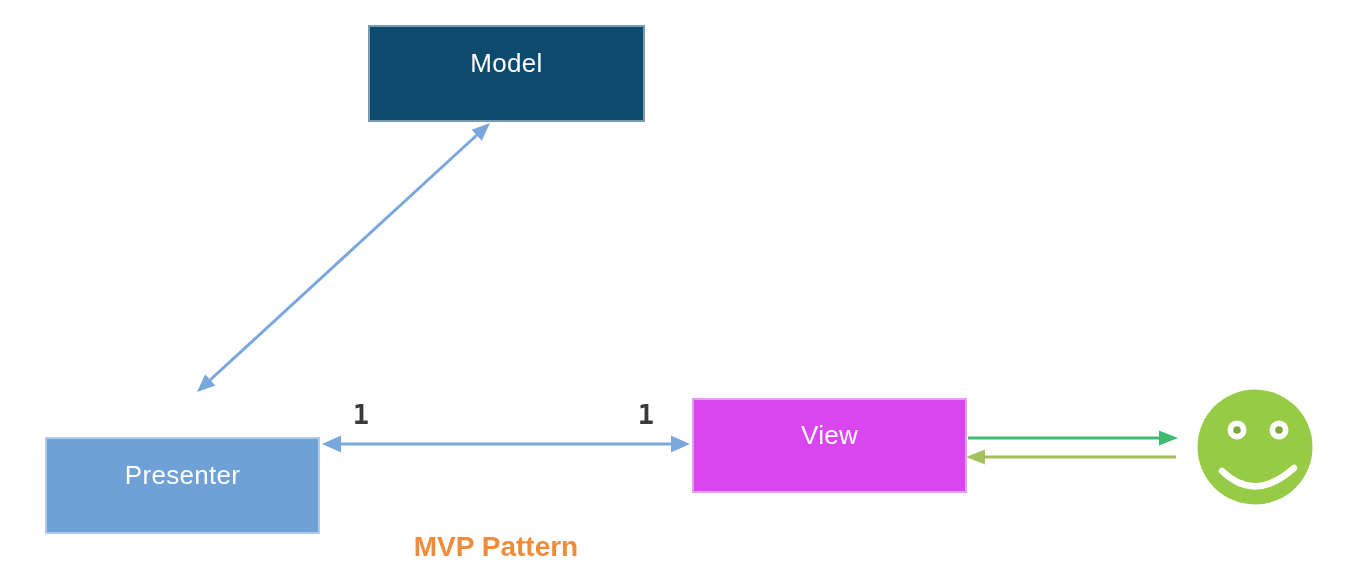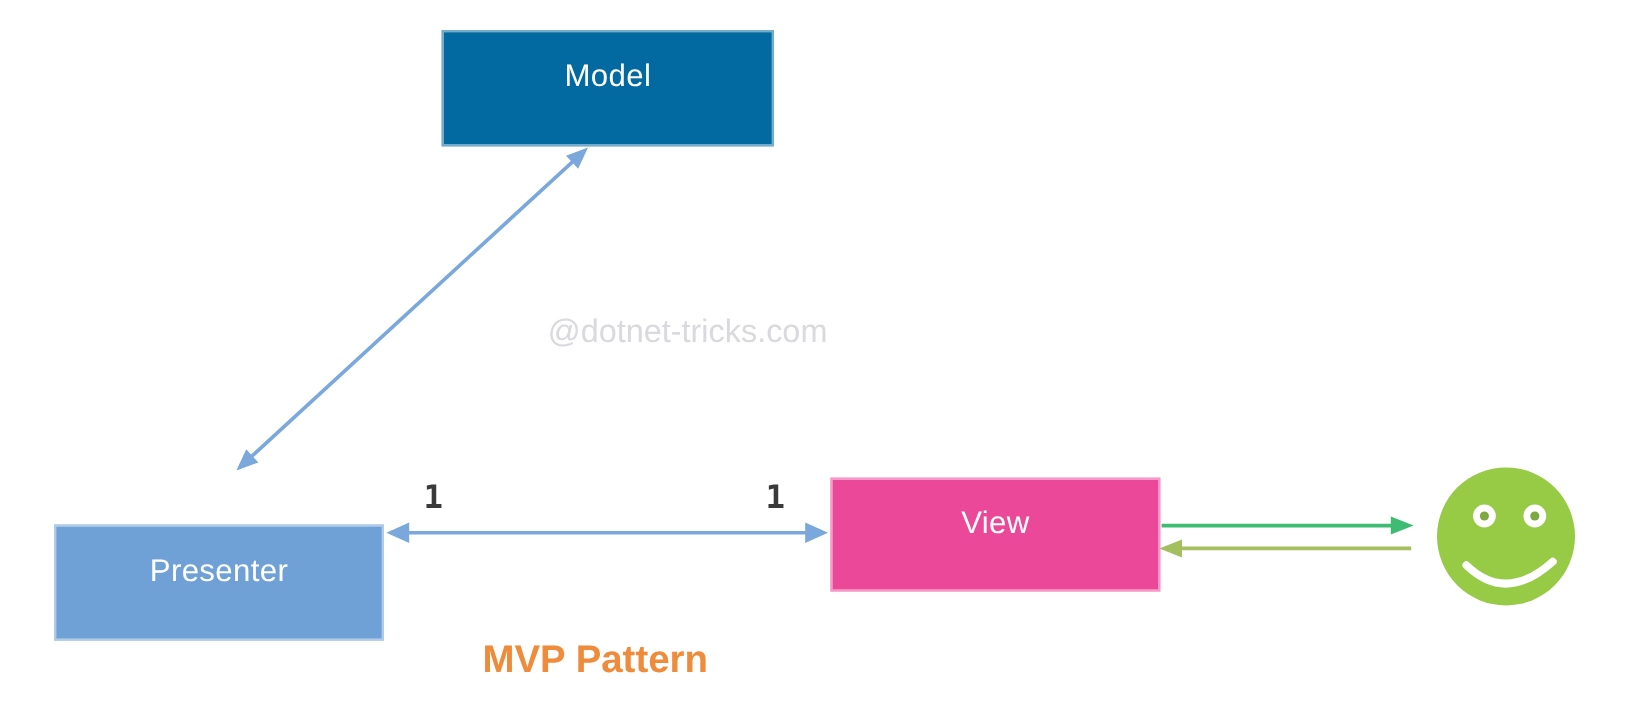--- a/index.html
+++ b/index.html
@@ -48,21 +48,21 @@
     width: 290px;
     text-align: center;
     font-size: 27px;
     color: #d9d9de;
   }
   .caption {
     position: absolute;
     left: 396px; top: 531px;
     width: 200px;
     text-align: center;
-    font-size: 32px;
+    font-size: 28px;
     font-weight: bold;
     color: #ee8c3c;
   }
 </style>
 </head>
 <body>
 
 <div class="canvas">
 
   <svg class="layer" viewBox="0 0 1354 585">
@@ -92,32 +92,31 @@
     <g>
       <circle cx="1255" cy="447" r="57.5" fill="#97CA45"></circle>
       <circle cx="1237" cy="430" r="9.5" fill="#FFFFFF"></circle>
       <circle cx="1237" cy="430" r="3.8" fill="#7EA93F"></circle>
       <circle cx="1279" cy="430" r="9.5" fill="#FFFFFF"></circle>
       <circle cx="1279" cy="430" r="3.8" fill="#7EA93F"></circle>
       <path d="M 1222 471 Q 1255 503 1294 468" fill="none" stroke-width="6.5" stroke-linecap="round" stroke="#FFFFFF"></path>
     </g>
   </svg>
 
-  <div class="node node-model" style="background-color: #0369a1;">
+  <div class="node node-model" style="background-color: #0c4a6e;">
     <span>Model</span>
   </div>
 
   <div class="node node-presenter" style="background-color: rgb(111, 160, 214); margin-top: 42px;">
     <span>Presenter</span>
   </div>
 
-  <div class="node node-view" style="background-color: #ec4899;">
+  <div class="node node-view" style="background-color: #d946ef;">
     <span>View</span>
   </div>
 
   <div class="mult mult-left">1</div>
   <div class="mult mult-right">1</div>
 
-  <div class="watermark">@dotnet-tricks.com</div>
 
   <div class="caption">MVP Pattern</div>
 
 </div>
 
 </body></html>

